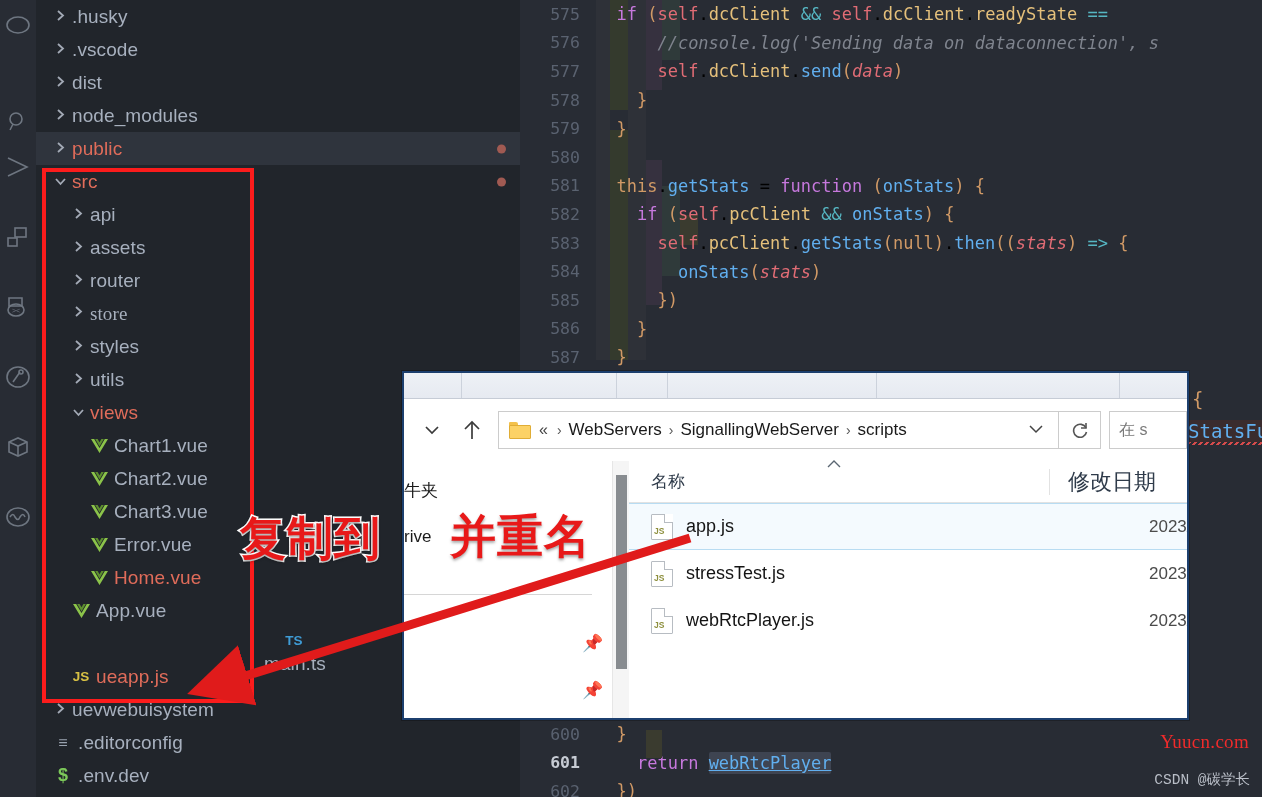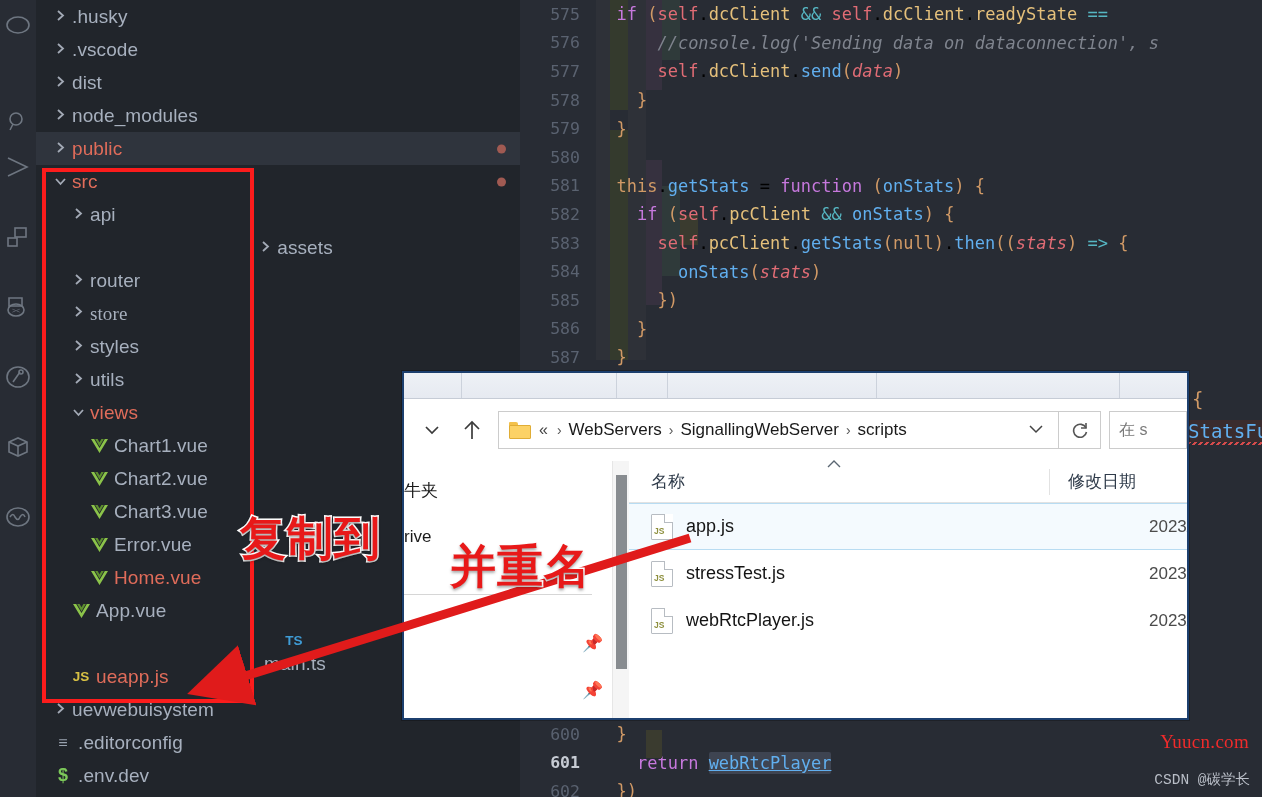--- a/index.html
+++ b/index.html
@@ -214,21 +214,21 @@
   }
   .col-name {
     width: 420px; flex: 0 0 420px; padding-left: 22px;
     font-size: 17px; color: #2f3b4a; position: relative;
   }
   .col-sort {
     position: absolute; left: 196px; top: -12px;
     color: #5a6672; font-size: 13px;
   }
   .col-date {
-    padding-left: 18px; font-size: 17px; color: #2f3b4a;
+    padding-left: 18px; font-size: 22px; color: #2f3b4a;
     border-left: 1px solid #e2e2e2; height: 26px; line-height: 26px;
   }
   .file-row {
     height: 47px; display: flex; align-items: center; position: relative;
   }
   .file-row.sel {
     background: #f4fafe;
     border-top: 1px solid #b8dcf2; border-bottom: 1px solid #b8dcf2;
   }
   .jsicon {
@@ -382,21 +382,21 @@
               </svg></span>
             <span class="lbl c-mod">src</span>
             <span class="dot"></span>
           </div>
           <div class="tree-row" style="padding-left: 32px;">
             <span class="chev"><svg width="11" height="13" viewBox="0 0 11 13">
                 <polyline points="3,2 8,6.5 3,11" stroke="#a3aab6" fill="none" stroke-width="1.8"></polyline>
               </svg></span>
             <span class="lbl c-norm">api</span>
           </div>
-          <div class="tree-row" style="padding-left: 32px; justify-content: center;">
+          <div class="tree-row" style="padding-left: 32px;">
             <span class="chev"><svg width="11" height="13" viewBox="0 0 11 13">
                 <polyline points="3,2 8,6.5 3,11" stroke="#a3aab6" fill="none" stroke-width="1.8"></polyline>
               </svg></span>
             <span class="lbl c-norm">assets</span>
           </div>
           <div class="tree-row" style="padding-left: 32px;">
             <span class="chev"><svg width="11" height="13" viewBox="0 0 11 13">
                 <polyline points="3,2 8,6.5 3,11" stroke="#a3aab6" fill="none" stroke-width="1.8"></polyline>
               </svg></span>
             <span class="lbl c-norm">router</span>
@@ -660,17 +660,17 @@
   <svg class="arrow-svg" width="1262" height="797">
     <defs>
       <marker id="ah" markerWidth="7" markerHeight="7" refX="5.5" refY="3.5" orient="auto">
         <polygon points="0,0 7,3.5 0,7" fill="#e01b1b"></polygon>
       </marker>
     </defs>
     <line x1="690" y1="538" x2="200" y2="690" stroke="#e01b1b" stroke-width="9" marker-end="url(#ah)"></line>
   </svg>
 
   <div class="anno" style="left:240px;top:508px">复制到</div>
-  <div class="anno" style="left:450px;top:536px">并重名</div>
+  <div class="anno" style="left:450px;top:506px">并重名</div>
 
   <div class="wm-red">Yuucn.com</div>
   <div class="wm-grey">CSDN @碳学长</div>
 </div>
 
 </body></html>

